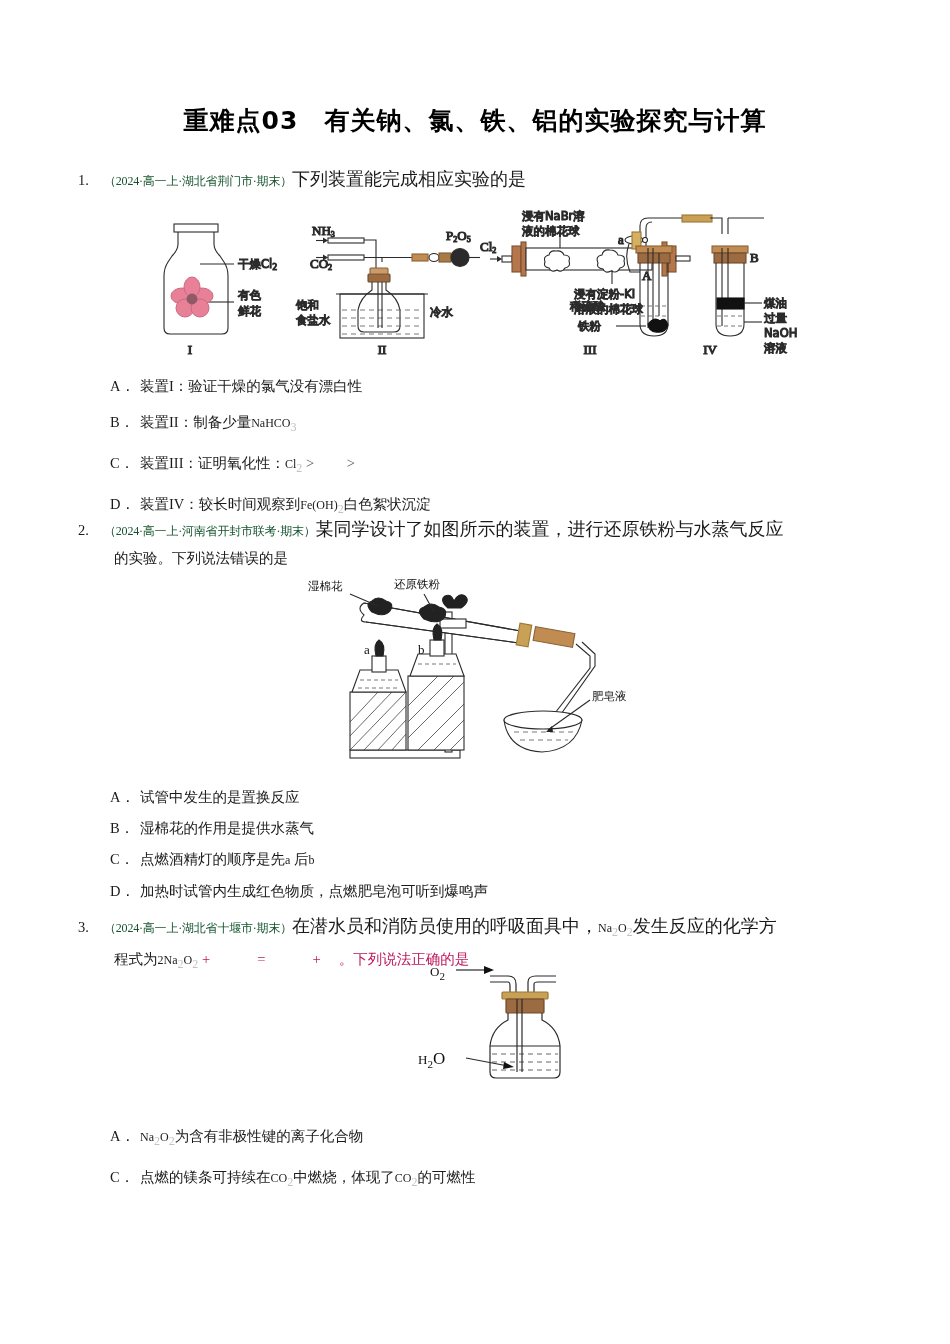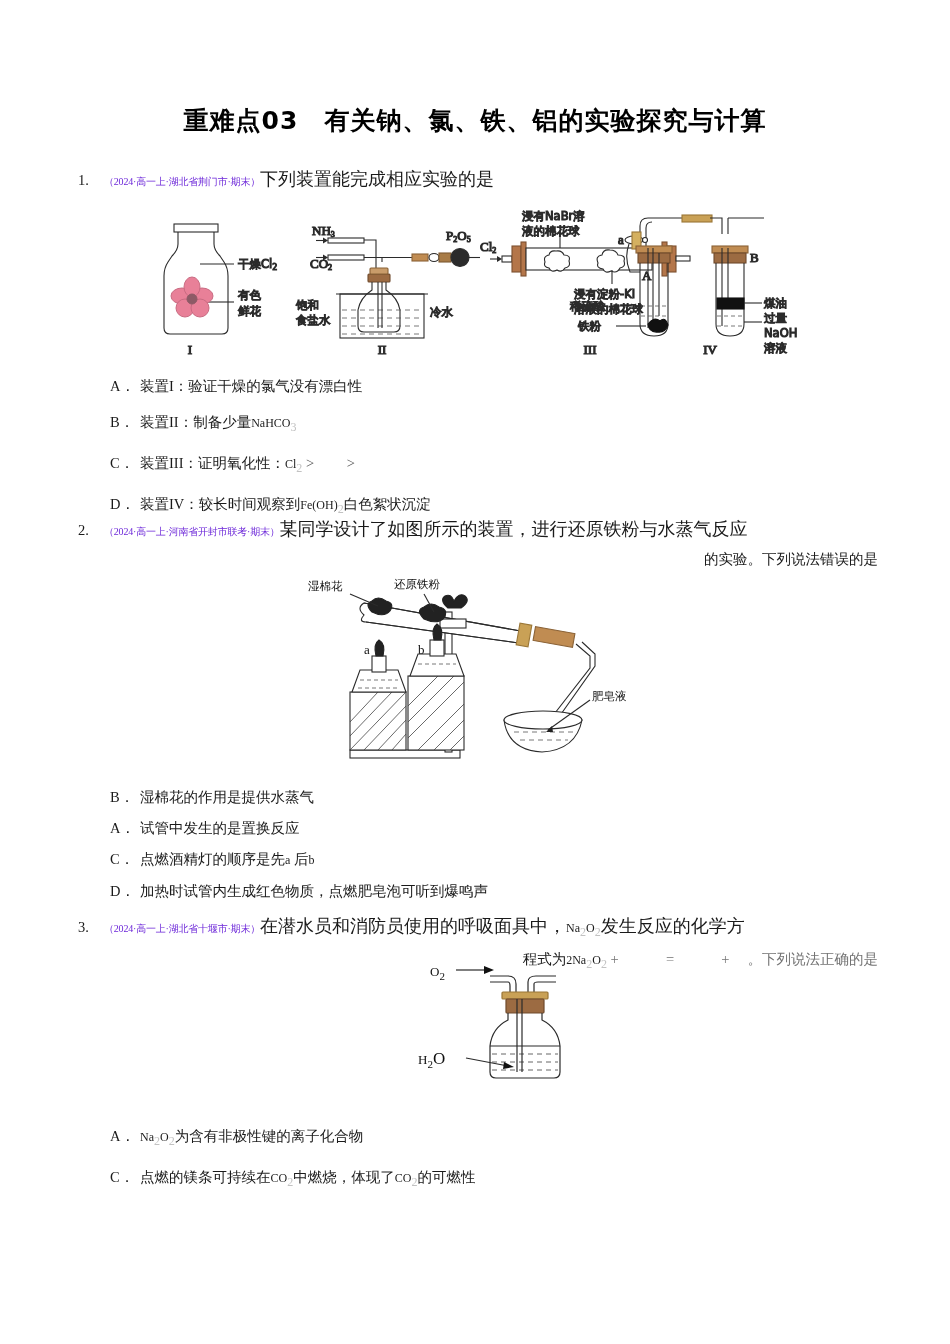--- a/index.html
+++ b/index.html
@@ -34,31 +34,30 @@
     color:#1a1a1a;
     text-indent:0;
   }
   .q-num{
     display:inline-block;
     width:26px;
     font-family:"Liberation Serif",serif;
     font-size:14.5px;
   }
   .src{
-    color:#6d28d9;
-    font-size:10px;
+    color:#14532d;
+    font-size:12px;
     letter-spacing:-0.2px;
   }
   .q-body{font-size:18px;}
   .q-cont{
     display:block;
     margin-left:36px;
     font-size:14.5px;
     line-height:28px;
-    text-align:right;
   }
 
   
   .opts{position:absolute;left:110px;width:760px;}
   .opt{
     font-size:14.5px;
     line-height:36px;
     white-space:nowrap;
   }
   .opt-k{display:inline-block;width:30px;}
@@ -347,39 +346,39 @@
       <text class="figlabel-cn" x="18" y="18">湿棉花</text>
       <text class="figlabel-cn" x="104" y="16">还原铁粉</text>
       <text class="figlabel-cn" x="302" y="128">肥皂液</text>
       <text class="figlabel" x="74" y="82" font-size="11">a</text>
       <text class="figlabel" x="128" y="82" font-size="11">b</text>
     </svg>
   </div>
 
   <div class="opts" style="top:782px;">
     <div class="opt" style="line-height:31px">
+      <span class="opt-k">A．</span><span>试管中发生的是置换反应</span>
+    </div>
+    <div class="opt" style="line-height:31px">
       <span class="opt-k">B．</span><span>湿棉花的作用是提供水蒸气</span>
-    </div>
-    <div class="opt" style="line-height:31px">
-      <span class="opt-k">A．</span><span>试管中发生的是置换反应</span>
     </div>
     <div class="opt" style="line-height:31px">
       <span class="opt-k">C．</span><span>点燃酒精灯的顺序是先</span><span class="formula">a</span><span> 后</span><span class="formula">b</span>
     </div>
     <div class="opt" style="line-height:31px">
       <span class="opt-k">D．</span><span>加热时试管内生成红色物质，点燃肥皂泡可听到爆鸣声</span>
     </div>
   </div>
 
   <div class="q" style="top:913px;">
     <div class="q-line">
       <span class="q-num">3.</span><span class="src">（2024·高一上·湖北省十堰市·期末）</span><span class="q-body">在潜水员和消防员使用的呼吸面具中，</span><span class="formula">Na</span><sub class="faint">2</sub><span class="formula">O</span><sub class="faint">2</sub><span class="q-body">发生反应的化学方</span>
     </div>
     <div class="q-cont">
-      <span>程式为</span><span class="formula">2Na</span><sub class="faint">2</sub><span class="formula">O</span><sub class="faint">2</sub><span style="color:#737373"> +　　　 =　　　 +　 。下列说法正确的是</span>
+      <span>程式为</span><span class="formula">2Na</span><sub class="faint">2</sub><span class="formula">O</span><sub class="faint">2</sub><span style="color:#be185d"> +　　　 =　　　 +　 。下列说法正确的是</span>
     </div>
   </div>
 
   <div class="fig" style="left:404px;top:954px;">
     <svg width="250" height="128" viewBox="0 0 250 128">
       <g fill="none" stroke="#2b2b2b" stroke-width="1.2">
 
         <path d="M86 22 L104 22 Q112 22 112 30 L112 38"></path>
         <path d="M86 28 L104 28 Q106 28 106 32 L106 38"></path>
         <path d="M124 38 L124 28 Q124 22 132 22 L152 22"></path>

